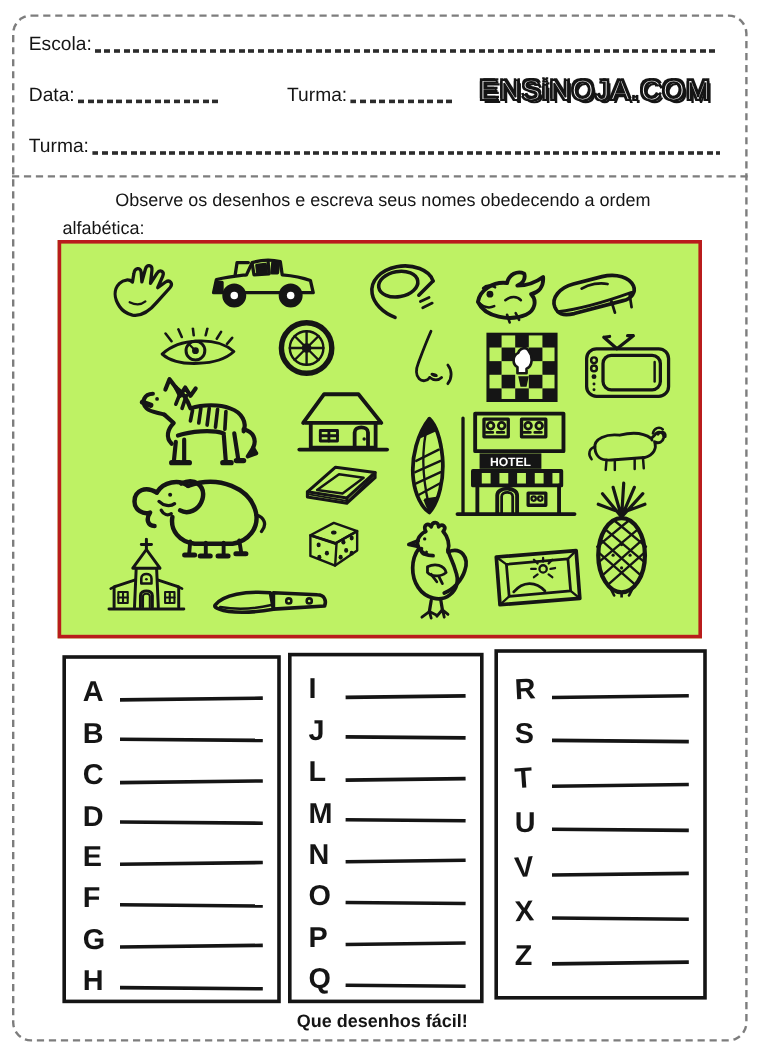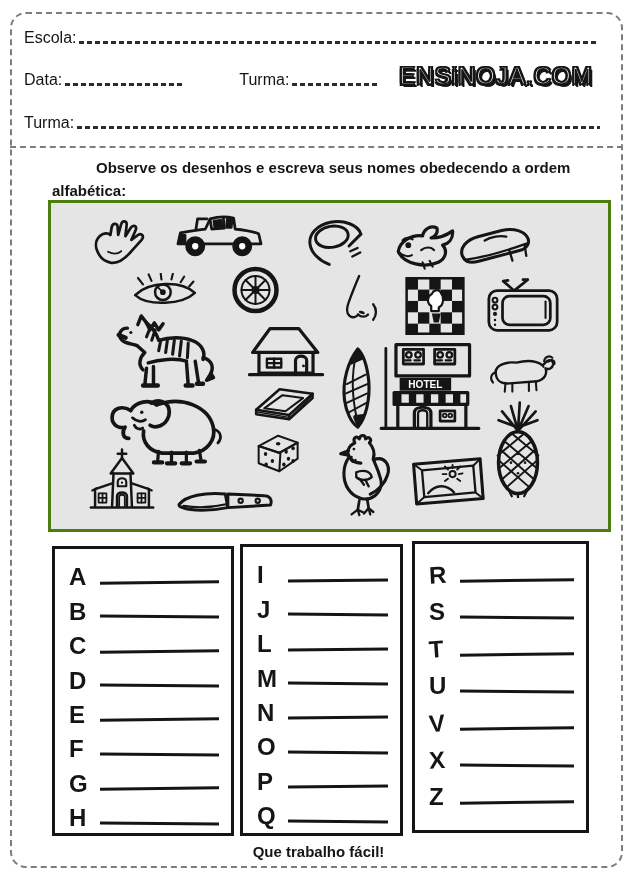--- a/index.html
+++ b/index.html
@@ -20,25 +20,25 @@
   #row-data{left:24px;top:71px;width:360px;}
   #row-aluno{left:24px;top:114px;width:576px;}
   .gap56{width:56px;flex:none;}
   .logo{position:absolute;left:398px;top:62px;width:196px;text-align:center;
         font-size:24px;font-weight:normal;letter-spacing:1px;color:#fff;
         -webkit-text-stroke:1.5px #151515;
         text-shadow:2.5px 2.5px 0 #151515,-1.5px -1.5px 0 #151515,1.5px -1.5px 0 #151515,
                     -1.5px 1.5px 0 #151515,1.5px 1.5px 0 #151515;}
 
   .instruction{position:absolute;left:52px;top:157px;width:536px;margin:0;
-        font-size:15px;font-weight:bold;line-height:1.5;}
+        font-size:15px;font-weight:normal;line-height:1.5;}
   .instruction .l1{padding-left:44px;}
 
   .picture-box{position:absolute;left:48px;top:200px;width:531px;height:326px;
-        border:3px solid #4d7c0f;background:#e5e5e5;padding-left:26px;}
+        border:3px solid #b91c1c;background:#bef264;}
   .fig{position:absolute;}
   .fig svg{display:block;width:100%;height:100%;}
 
   .acol{position:absolute;border:3px solid #151515;background:#fff;box-sizing:border-box;padding-top:6px;}
   #col1{left:52px;top:546px;width:182px;height:290px;}
   #col2{left:240px;top:544px;width:163px;height:292px;}
   #col3{left:412px;top:541px;width:177px;height:292px;}
   .arow{display:flex;align-items:flex-end;padding:0 12px 0 14px;box-sizing:border-box;}
   #col1 .arow,#col2 .arow{height:34.4px;}
   #col3 .arow{height:37px;}
@@ -487,14 +487,14 @@
     <div class="arow">
         <span class="letter">X</span>
         <span class="wline"></span>
       </div>
     <div class="arow">
         <span class="letter">Z</span>
         <span class="wline"></span>
       </div>
   </div>
 
-  <div class="footer">Que trabalho fácil!</div>
+  <div class="footer">Que desenhos fácil!</div>
 </div>
 
 </body></html>

